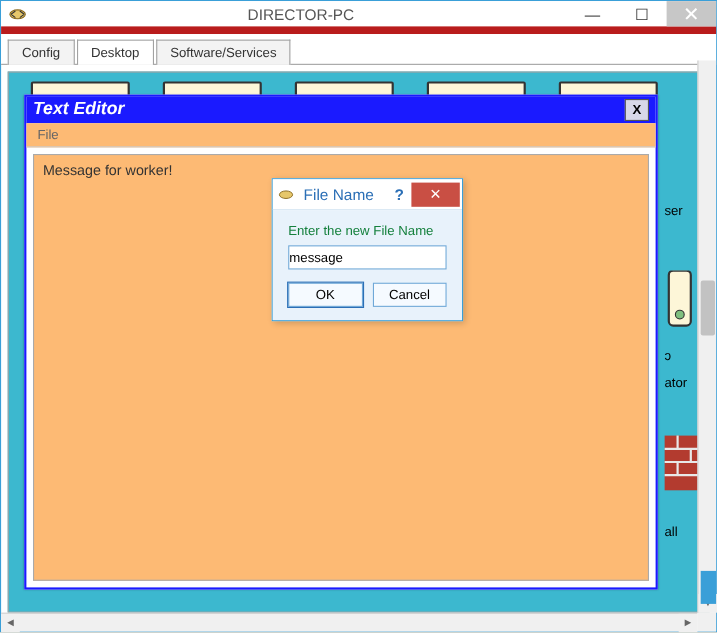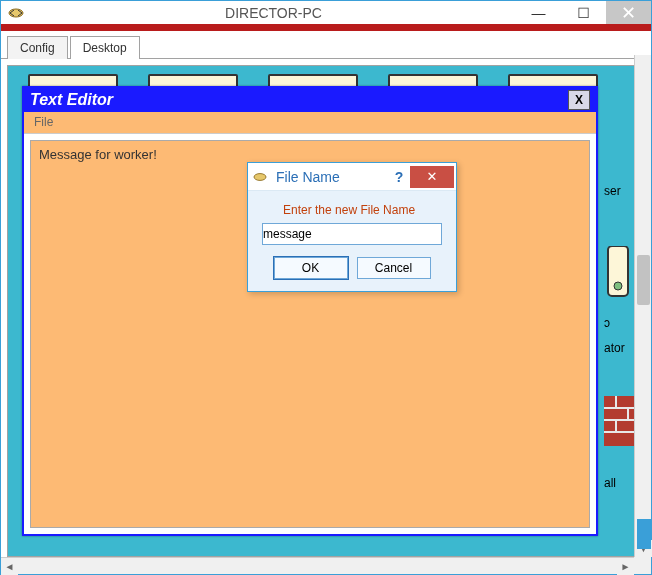--- a/index.html
+++ b/index.html
@@ -25,28 +25,28 @@
 .di { width: 90px; height: 70px; background: #fdf6d8; border: 2px solid #333; border-radius: 2px; }
 
 
 .te-window { position: absolute; left: 14px; top: 20px; width: 576px; height: 450px; border: 2px solid #1a1aff; background: #fff; box-shadow: 0 0 2px rgba(0,0,0,0.4); }
 .te-title { height: 24px; background: #1a1aff; color: #fff; font-weight: bold; font-style: italic; font-size: 16px; padding: 0 6px; display: flex; align-items: center; justify-content: space-between; }
 .te-title .te-close { width: 22px; height: 20px; background: #d8d8e8; color: #000; font-style: normal; font-size: 12px; display: flex; align-items: center; justify-content: center; border: 1px solid #555; }
 .te-menu { height: 22px; background: #fdba74; border-bottom: 1px solid #ccc; padding: 3px 10px; color: #666; font-size: 12px; }
 .te-body { position: absolute; left: 6px; right: 6px; top: 52px; bottom: 6px; border: 1px solid #aaa; background: #fdba74; padding: 6px 8px; font-size: 13px; }
 
 
-.fn-dialog { position: absolute; left: 246px; top: 161px; width: 210px; background: #fff; border: 1px solid #3a9fd8; box-shadow: 2px 2px 6px rgba(0,0,0,0.2); }
+.fn-dialog { position: absolute; left: 246px; top: 161px; width: 174px; background: #fff; border: 1px solid #3a9fd8; box-shadow: 2px 2px 6px rgba(0,0,0,0.2); }
 .fn-title { height: 28px; background: #fff; display: flex; align-items: center; border-bottom: 1px solid #dbe9f4; }
 .fn-title .fn-ico { width: 24px; display: flex; align-items: center; justify-content: center; }
 .fn-title .fn-name { flex: 1; color: #2b6fb6; font-size: 14px; padding-left: 4px; }
 .fn-title .fn-help { width: 22px; text-align: center; color: #2b6fb6; font-size: 14px; font-weight: bold; }
 .fn-title .fn-close { width: 44px; height: 22px; background: #c94f44; color: #fff; display: flex; align-items: center; justify-content: center; font-size: 13px; margin-right: 2px; }
 .fn-body { background: #e8f2fb; padding: 12px 14px 12px 14px; }
-.fn-body label { display: block; font-size: 12px; color: #c2410c; margin-bottom: 6px; margin-left: 21px; }
+.fn-body label { display: block; font-size: 12px; color: #15803d; margin-bottom: 6px; }
 .fn-body input[type=text] { width: 100%; height: 22px; border: 1px solid #6fa8d8; padding: 2px 0; font-size: 12px; font-family: inherit; outline: none; }
 .fn-buttons { display: flex; gap: 9px; justify-content: center; margin-top: 12px; }
 .fn-buttons button { width: 74px; height: 22px; border: 1px solid #6fa8d8; background: #f5faff; font-size: 12px; cursor: pointer; font-family: inherit; }
 .fn-buttons button.ok { outline: 1px solid #2b6fb6; }
 
 
 .hscroll { position: absolute; left: 0; right: 17px; bottom: 0; height: 17px; background: #f0f0f0; border-top: 1px solid #ccc; display: flex; align-items: center; justify-content: space-between; }
 .hscroll .arrow, .vscroll .arrow { width: 17px; height: 17px; background: #f0f0f0; display: flex; align-items: center; justify-content: center; color: #666; font-size: 10px; }
 .vscroll { position: absolute; right: 0; top: 54px; bottom: 17px; width: 17px; background: #f0f0f0; border-left: 1px solid #ccc; display: flex; flex-direction: column; justify-content: flex-end; }
 .vscroll .thumb { position: absolute; left: 2px; width: 13px; background: #c2c2c2; top: 200px; height: 50px; border-radius: 2px; }
@@ -75,20 +75,21 @@
     <div class="win-controls">
       <div>—</div>
       <div>☐</div>
       <div class="wc-close">✕</div>
     </div>
   </div>
 
   <div class="tabs">
     <div class="tab">Config</div>
     <div class="tab active">Desktop</div>
+    <div class="tab">Software/Services</div>
   </div>
 
   <div class="desktop-pane">
     <div class="desktop-icons-row">
       <div class="di"></div>
       <div class="di"></div>
       <div class="di"></div>
       <div class="di"></div>
       <div class="di"></div>
     </div>

